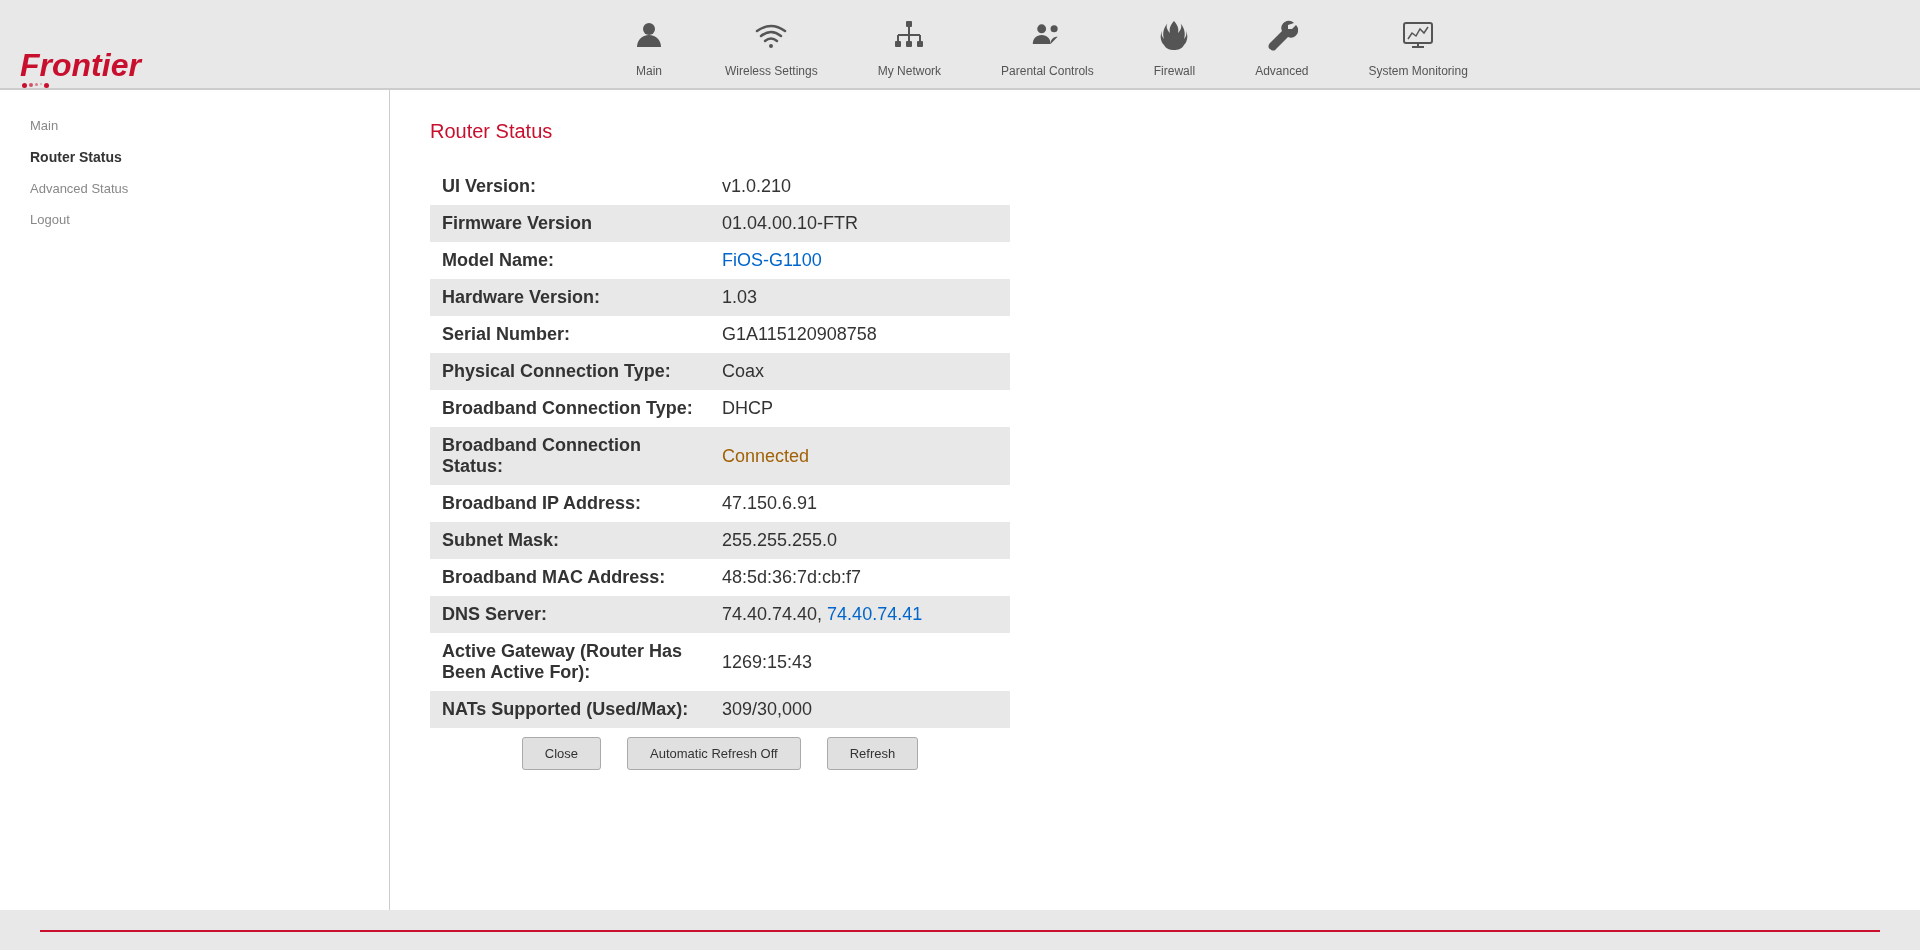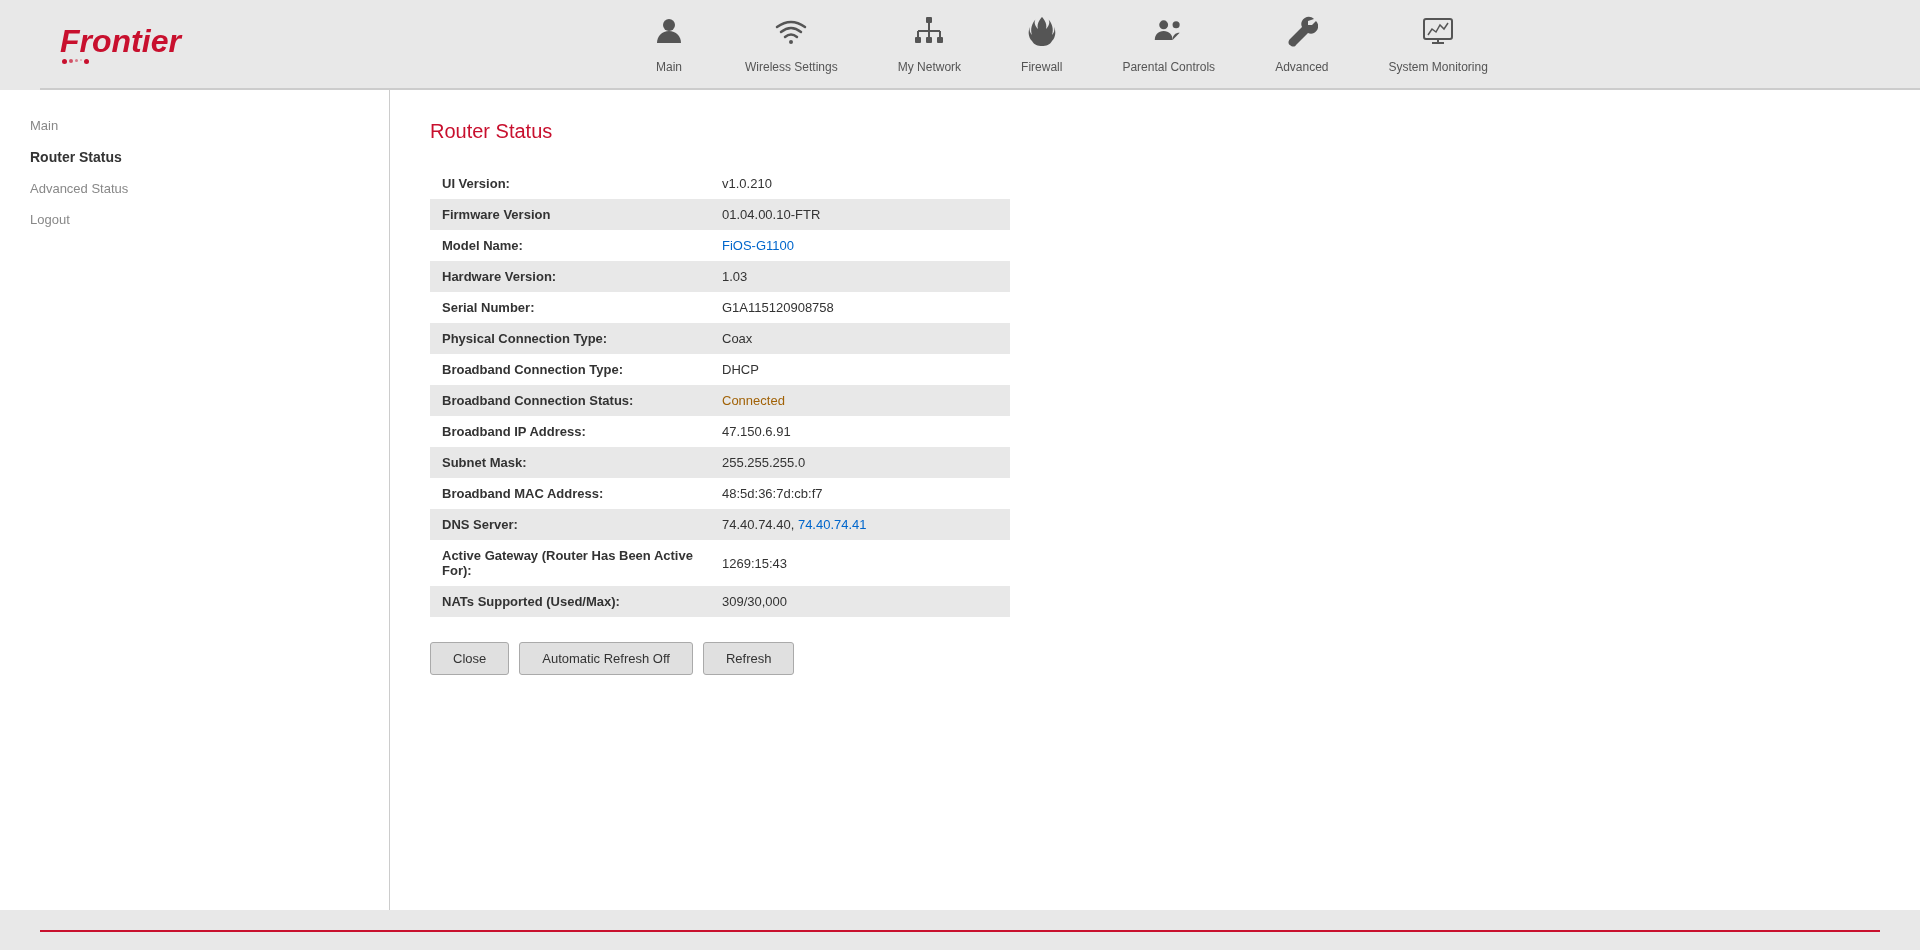--- a/index.html
+++ b/index.html
@@ -3,24 +3,23 @@
   <meta charset="utf-8">
   <style>
     * { margin: 0; padding: 0; box-sizing: border-box; }
     body { font-family: Arial, sans-serif; font-size: 13px; background: #e8e8e8; color: #333; }
 
     
     .header {
       background: #e8e8e8;
       border-bottom: 2px solid #ccc;
       display: flex;
-      align-items: center;
+      align-items: flex-end;
       padding: 0 20px;
       height: 90px;
-      margin-left: 40px;
     }
     .nav {
       display: flex;
       gap: 0;
       flex: 1;
       justify-content: center;
     }
     .nav-item {
       display: flex;
       flex-direction: column;
@@ -83,36 +82,37 @@
       max-width: 580px;
     }
     .info-table tr:nth-child(even) {
       background: #e8e8e8;
     }
     .info-table tr:nth-child(odd) {
       background: #fff;
     }
     .info-table td {
       padding: 8px 12px;
-      font-size: 13px;
+      font-size: 18px;
     }
     .info-table td:first-child {
       font-weight: bold;
       width: 280px;
       color: #333;
     }
     .info-table td:last-child {
       color: #333;
     }
 
     
     .button-bar {
       display: flex;
-      gap: 10px;
-      margin-top: 25px;
+      gap: 26px;
+      margin-top: 9px;
+      justify-content: center;
       max-width: 580px;
     }
     .btn {
       padding: 8px 22px;
       background: #e0e0e0;
       border: 1px solid #aaa;
       border-radius: 3px;
       cursor: pointer;
       font-size: 13px;
       color: #333;
@@ -207,42 +207,42 @@
           <line x1="5" y1="16" x2="5" y2="22" stroke="#555" stroke-width="2"></line>
           <line x1="16" y1="16" x2="16" y2="22" stroke="#555" stroke-width="2"></line>
           <line x1="27" y1="16" x2="27" y2="22" stroke="#555" stroke-width="2"></line>
         </svg>
       </span>
       <span>My Network</span>
     </a>
 
     <a class="nav-item">
       <span class="nav-icon">
-        <svg class="icon-svg" viewBox="0 0 32 32" fill="#555">
-          <path d="M16 2 C16 2 22 8 20 14 C24 10 24 6 22 4 C26 8 28 14 26 20 C28 18 29 15 28 12 C30 16 30 22 26 26 C24 30 20 31 16 31 C12 31 8 30 6 26 C2 22 2 16 4 12 C3 15 4 18 6 20 C4 14 6 8 10 4 C8 6 8 10 12 14 C10 8 16 2 16 2Z"></path>
-        </svg>
-      </span>
-      <span>Firewall</span>
-    </a>
-
-    <a class="nav-item">
-      <span class="nav-icon">
         <svg class="icon-svg" viewBox="0 0 36 32" fill="#555">
           <circle cx="12" cy="9" r="5"></circle>
           <path d="M2 26c0-6 4-10 10-10s10 4 10 10z"></path>
           <circle cx="26" cy="9" r="4"></circle>
           <path d="M22 26c0-5 3-8 8-8"></path>
         </svg>
       </span>
       <span>Parental Controls</span>
     </a>
 
     <a class="nav-item">
       <span class="nav-icon">
         <svg class="icon-svg" viewBox="0 0 32 32" fill="#555">
+          <path d="M16 2 C16 2 22 8 20 14 C24 10 24 6 22 4 C26 8 28 14 26 20 C28 18 29 15 28 12 C30 16 30 22 26 26 C24 30 20 31 16 31 C12 31 8 30 6 26 C2 22 2 16 4 12 C3 15 4 18 6 20 C4 14 6 8 10 4 C8 6 8 10 12 14 C10 8 16 2 16 2Z"></path>
+        </svg>
+      </span>
+      <span>Firewall</span>
+    </a>
+
+    <a class="nav-item">
+      <span class="nav-icon">
+        <svg class="icon-svg" viewBox="0 0 32 32" fill="#555">
           <path d="M28 4 C24 0 18 2 16 6 C15 8 15 10 16 12 L4 24 C2 26 2 29 4 30 C6 32 9 32 10 30 L22 18 C24 19 26 19 28 18 C32 16 34 10 30 6 L26 10 L22 10 L22 6 Z"></path>
         </svg>
       </span>
       <span>Advanced</span>
     </a>
 
     <a class="nav-item">
       <span class="nav-icon">
         <svg class="icon-svg" viewBox="0 0 32 32" fill="none" stroke="#555" stroke-width="2">
           <rect x="2" y="4" width="28" height="20" rx="2"></rect>

